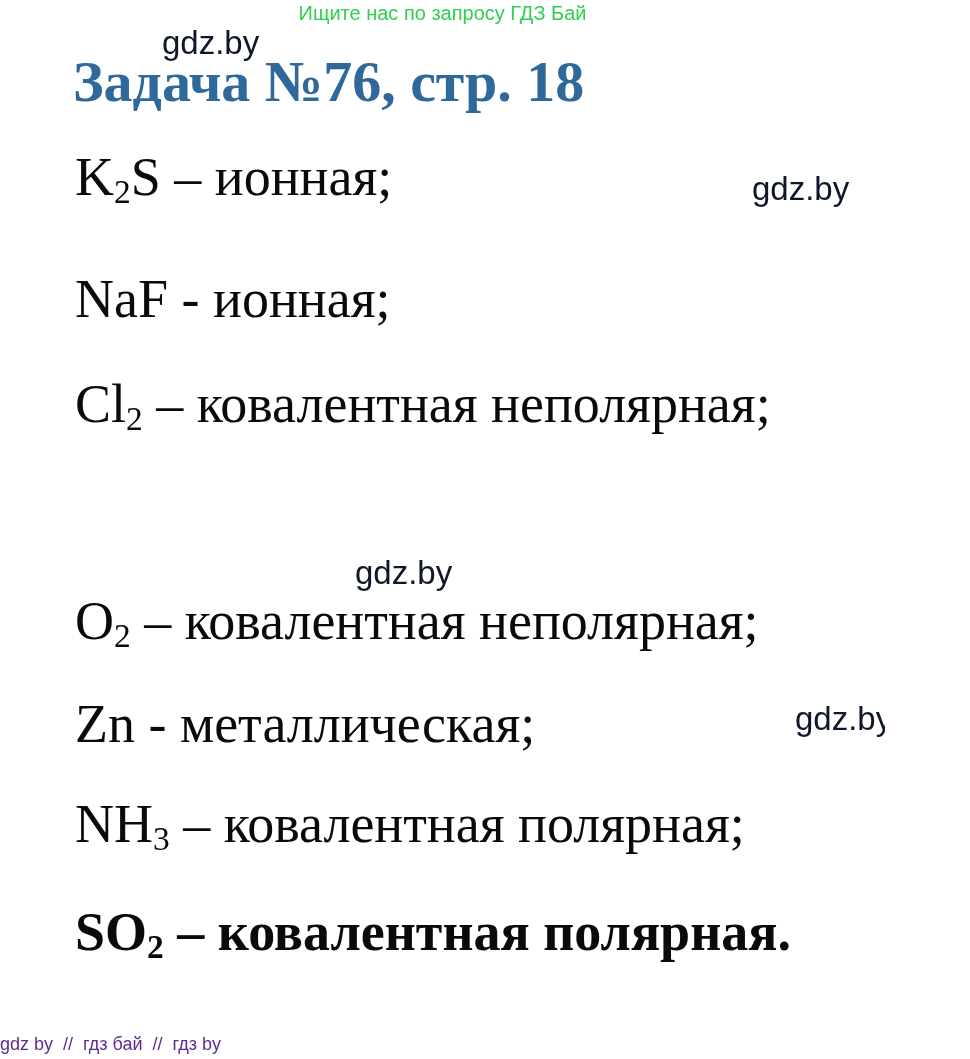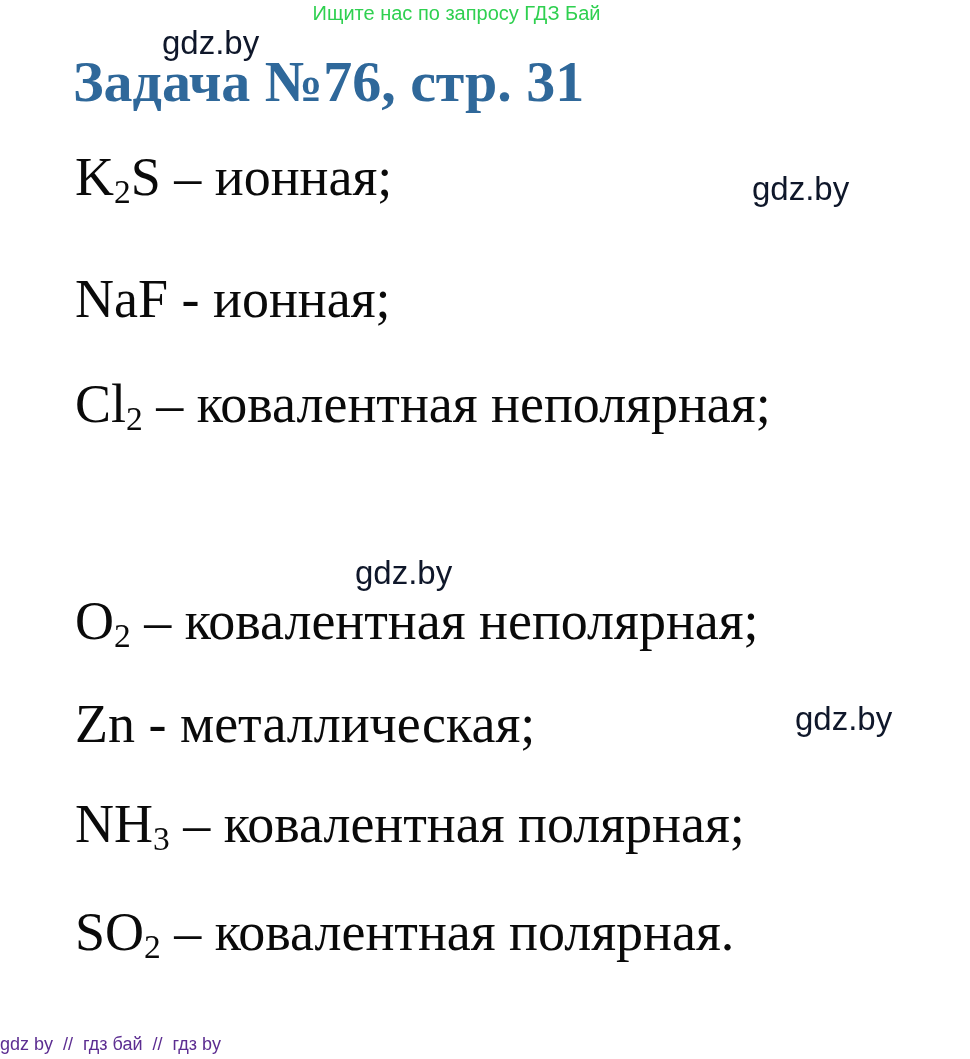--- a/index.html
+++ b/index.html
@@ -7,21 +7,20 @@
     padding: 0;
     background: #ffffff;
   }
   .page {
     position: relative;
     width: 885px;
     height: 1059px;
     background: #ffffff;
     overflow: hidden;
     font-family: "Liberation Serif", serif;
-    padding-left: 28px;
   }
   .banner {
     position: absolute;
     top: 2px;
     left: 0;
     width: 100%;
     text-align: center;
     font-family: "Liberation Sans", sans-serif;
     font-size: 20px;
     color: #2fd050;
@@ -64,21 +63,21 @@
     font-size: 0.62em;
     vertical-align: -0.24em;
   }
   .a0 { top: 150px; }
   .a1 { top: 272px; }
   .a2 { top: 377px; }
   .a3 { top: 484px; }
   .a4 { top: 594px; }
   .a5 { top: 697px; }
   .a6 { top: 797px; }
-  .a7 { top: 905px; }
+  .a7 { top: 905px; font-weight: bold; }
   .footer {
     position: absolute;
     top: 1034px;
     left: 0;
     width: 100%;
     text-align: left;
     font-family: "Liberation Sans", sans-serif;
     font-size: 18px;
     color: #5c2d91;
     white-space: pre;
@@ -86,21 +85,21 @@
 </style>
 </head>
 <body>
 
 <div class="page">
 
   <div class="banner">Ищите нас по запросу ГДЗ Бай</div>
 
   <div class="wm wm1">gdz.by</div>
 
-  <h1 class="heading">Задача №76, стр. 31</h1>
+  <h1 class="heading">Задача №76, стр. 18</h1>
 
   <div class="wm wm2">gdz.by</div>
 
   <div class="answer a0"><span>K</span><span class="sub">2</span><span>S</span><span> – ионная;</span></div>
 
   <div class="answer a1"><span>NaF</span><span class="sub"></span><span></span><span> - ионная;</span></div>
 
   <div class="answer a2"><span>Cl</span><span class="sub">2</span><span></span><span> – ковалентная неполярная;</span></div>
 
 

